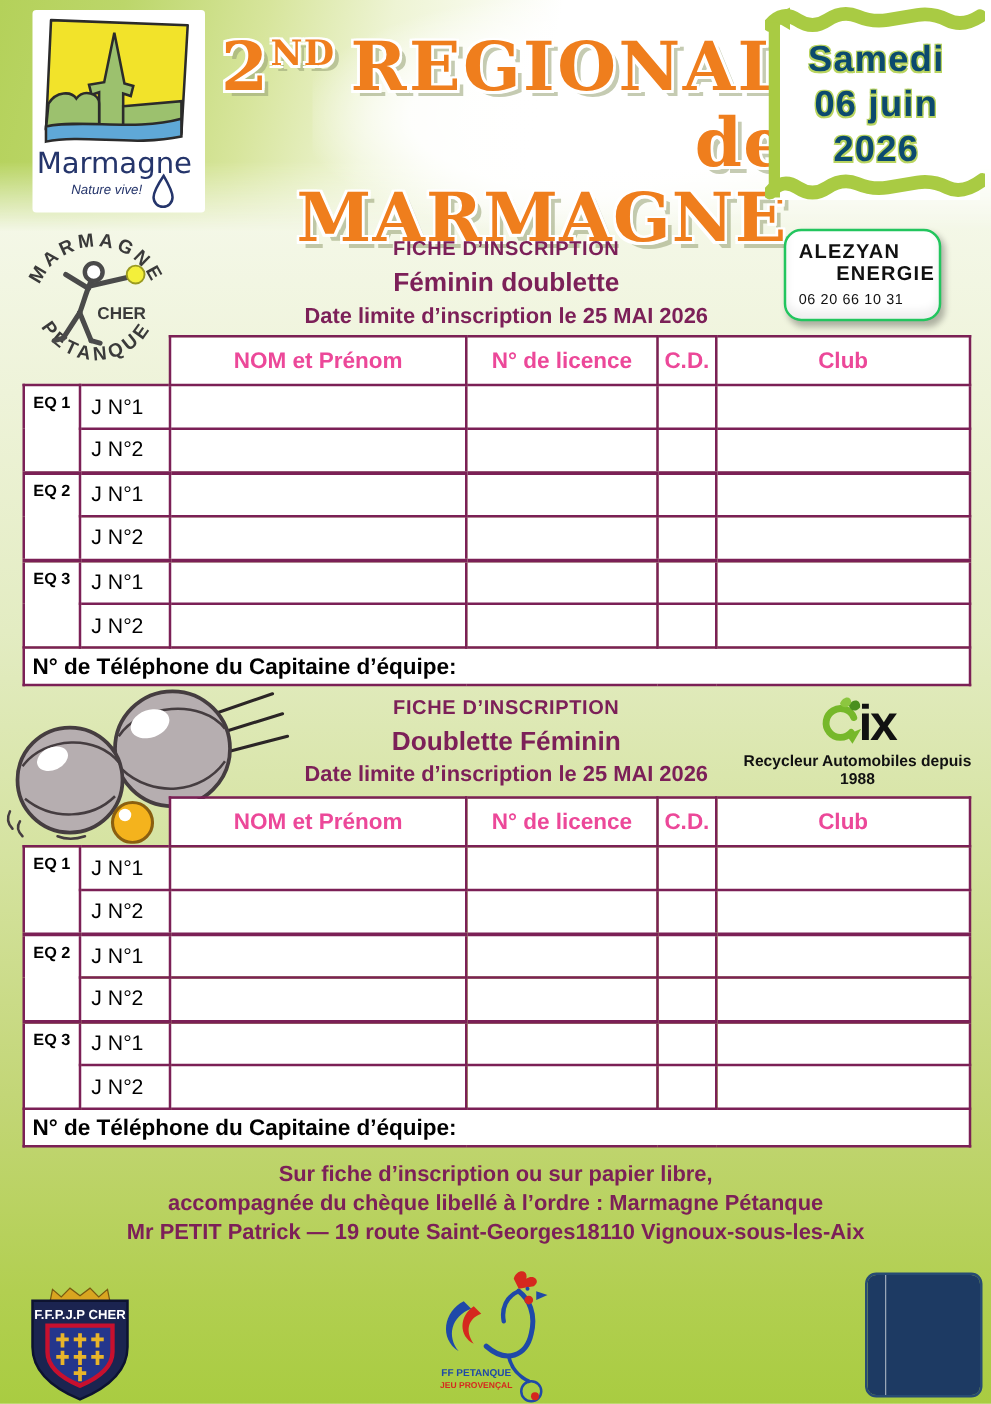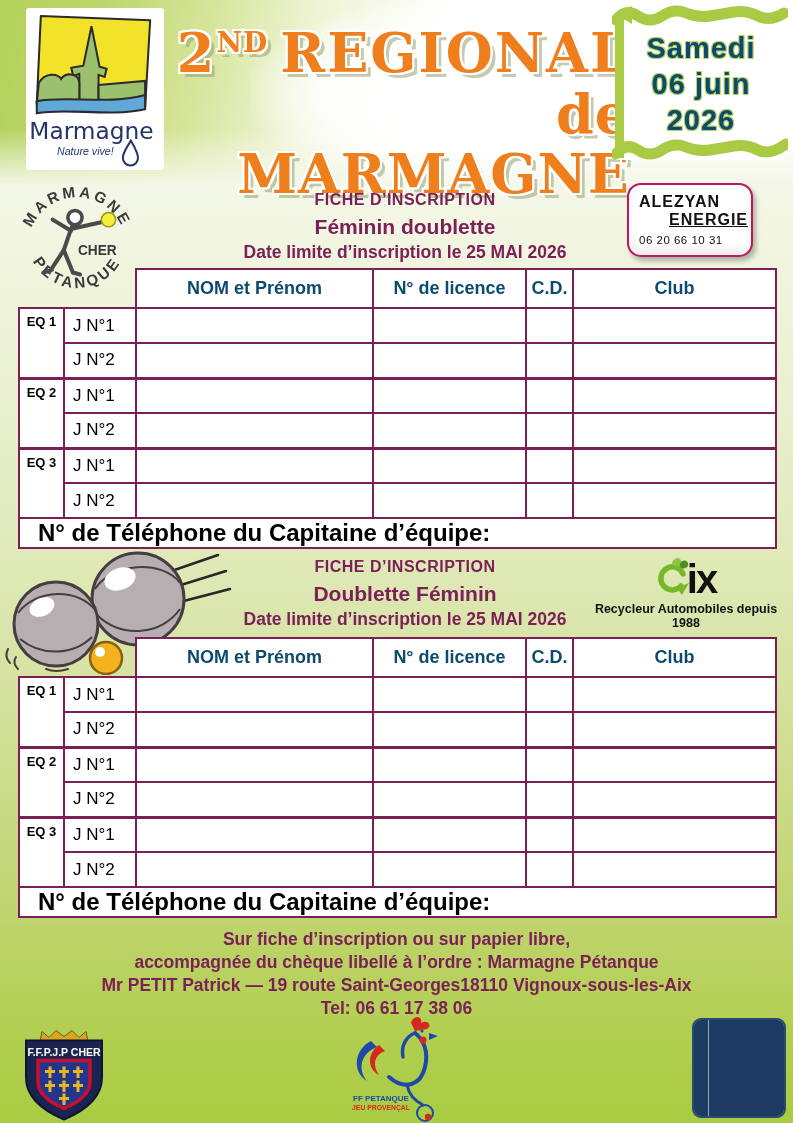--- a/index.html
+++ b/index.html
@@ -36,44 +36,44 @@
   .sec-head{position:absolute;left:170px;width:470px;text-align:center;color:#7c2058;}
   #sec1{top:186px;} #sec2{top:553px;}
   .s-title{font-size:16px;font-weight:bold;letter-spacing:.5px;line-height:27px;}
   .s-sub{font-size:21px;font-weight:bold;margin-top:2px;line-height:24px;}
   .s-dead{font-size:17.5px;font-weight:600;margin-top:3px;line-height:21px;}
   
   .club-logo{position:absolute;left:16px;top:181px;width:122px;height:122px;}
   .boules-art{position:absolute;left:2px;top:545px;width:240px;height:130px;z-index:1;}
   
   .alezyan{position:absolute;left:627px;top:183px;width:126px;height:74px;background:#fff;
-    border:2px solid #be185d;border-radius:14px;box-shadow:3px 4px 5px rgba(0,0,0,.28), inset 0 -6px 8px rgba(0,0,0,.07);
+    border:2px solid #22c55e;border-radius:14px;box-shadow:3px 4px 5px rgba(0,0,0,.28), inset 0 -6px 8px rgba(0,0,0,.07);
     padding:8px 0 0 10px;box-sizing:border-box;color:#111;}
   .alezyan .a1{font-size:16px;font-weight:bold;letter-spacing:1px;}
-  .alezyan .a2{font-size:16px;font-weight:bold;letter-spacing:1px;margin-left:30px;text-decoration:underline;}
+  .alezyan .a2{font-size:16px;font-weight:bold;letter-spacing:1px;margin-left:30px;}
   .alezyan .ph{font-size:11.5px;margin-top:5px;letter-spacing:.5px;}
   
   .chatreix{position:absolute;left:583px;top:556px;width:206px;text-align:center;color:#111;}
   .chatreix .row{display:flex;align-items:center;justify-content:center;}
   .chatreix .w1,.chatreix .w2{font-size:40px;font-weight:bold;letter-spacing:-2px;line-height:44px;}
   .chatreix svg{margin:0 -2px 6px -3px;}
   .chatreix .tag{font-size:12.5px;font-weight:bold;margin-top:0;}
   
   table.insc{border-collapse:collapse;position:absolute;left:18px;table-layout:fixed;z-index:3;}
   #t1{top:268px;} #t2{top:637px;}
   .insc td,.insc th{border:2px solid #7b2056;background:#fff;padding:0;overflow:hidden;}
   .insc tr{height:35px;}
   .insc tr.hrow{height:39px;}
-  .insc tr.hrow th{font-size:18px;font-weight:bold;color:#0c4a6e;text-align:center;}
+  .insc tr.hrow th{font-size:18px;font-weight:bold;color:#ec4899;text-align:center;}
   .insc td.nob{border:none;background:transparent;}
   .insc td.eq{font-size:13px;font-weight:bold;text-align:center;vertical-align:top;padding-top:5px;}
   .insc td.j{font-size:17px;font-weight:normal;padding-left:8px;}
   .insc tr.bt td{border-top-width:3px;}
   .insc tr.phone{height:30px;}
-  .insc tr.phone td{font-size:24px;font-weight:bold;padding-left:18px;}
+  .insc tr.phone td{font-size:18px;font-weight:bold;padding-left:6px;}
   
   .footer{position:absolute;left:0;top:928px;width:793px;text-align:center;color:#7c2058;
     font-size:17.5px;line-height:23px;font-weight:600;}
   
   .ffpjp{position:absolute;left:12px;top:1026px;width:104px;height:97px;}
   .rooster{position:absolute;left:345px;top:1013px;width:112px;height:110px;}
   .region-logo{position:absolute;left:692px;top:1018px;width:94px;height:100px;background:#fff;
     border:2px solid #274b73;border-radius:9px;overflow:hidden;display:flex;flex-direction:column;box-sizing:border-box;}
   .region-art{height:57px;width:100%;}
   .region-band{flex:1;background:#1d3a63;color:#fff;display:flex;align-items:center;}
@@ -333,21 +333,20 @@
   <tr class="phone">
     <td colspan="6">N° de Téléphone du Capitaine d’équipe:</td>
   </tr>
 </tbody>
   </table>
 
 <div class="footer">
   <div>Sur fiche d’inscription ou sur papier libre,</div>
   <div>accompagnée du chèque libellé à l’ordre : Marmagne Pétanque</div>
   <div>Mr PETIT Patrick — 19 route Saint-Georges18110 Vignoux-sous-les-Aix</div>
-  <div>Tel: 06 61 17 38 06</div>
 </div>
 
 <svg class="ffpjp" viewBox="0 0 104 94">
   <defs>
     <path id="flr" d="M-1.5,-5 h3 v3.5 h3.5 v3 h-3.5 v5 h-3 v-5 h-3.5 v-3 h3.5 Z" fill="#e8b52a"></path>
   </defs>
   <polygon points="28,14 30,4 37,10 44,3 52,9 60,3 67,10 74,4 76,14" fill="#d9a520" stroke="#7a5a10" stroke-width="1"></polygon>
   <path d="M14,13 H90 V50 Q90,76 52,92 Q14,76 14,50 Z" fill="#1b2450" stroke="#0d1330" stroke-width="2"></path>
   <text x="52" y="28" text-anchor="middle" font-size="10.5" font-weight="bold" fill="#fff">F.F.P.J.P CHER</text>
   <path d="M26,33 H78 V54 Q78,70 52,81 Q26,70 26,54 Z" fill="#24368c" stroke="#c8102e" stroke-width="3.5"></path>

